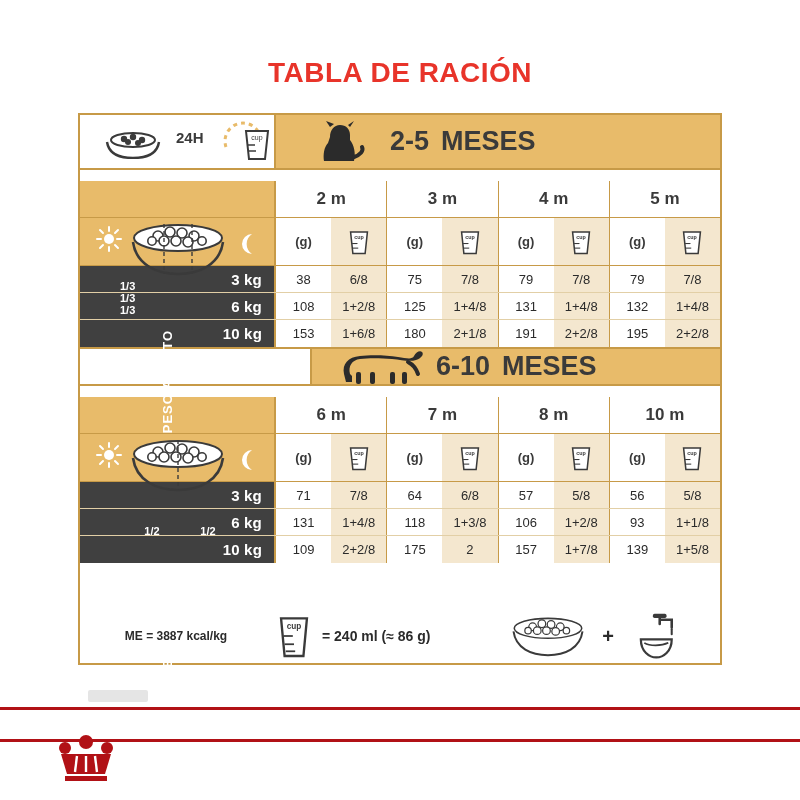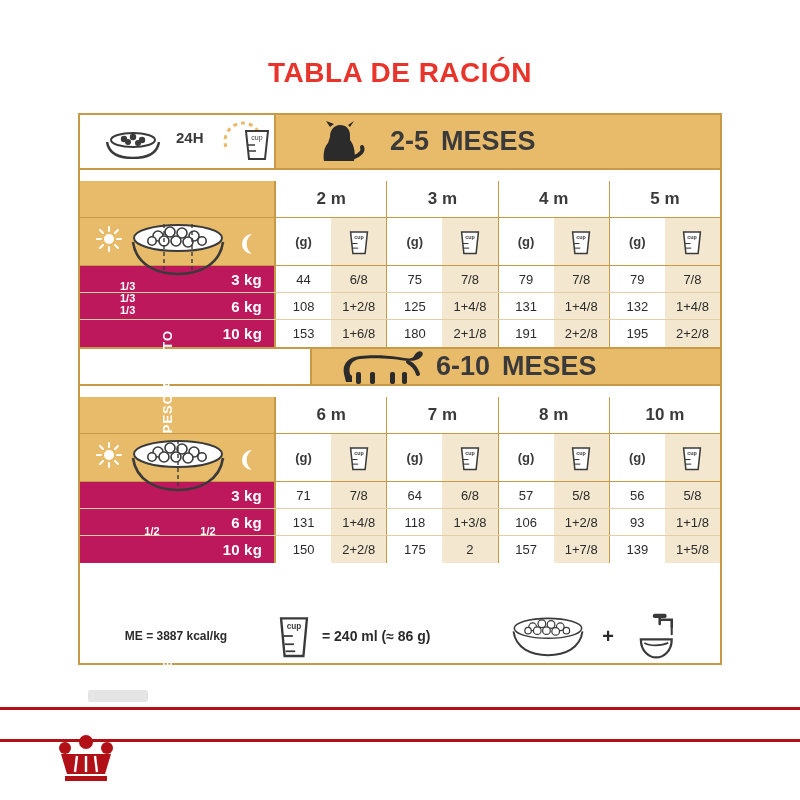--- a/index.html
+++ b/index.html
@@ -75,21 +75,21 @@
   .ucell{
     flex:1 1 0;border-left:1px solid #c79a47;display:flex;box-sizing:border-box;
   }
   .ucell:first-child{border-left:none;}
   .ug,.uc{flex:1 1 0;display:flex;align-items:center;justify-content:center;font-size:13px;font-weight:bold;color:#3a3a3a;box-sizing:border-box;}
   .uc{background:#f4e7cf;}
 
   
   .drow{height:27px;border-bottom:1px solid #e2cfa6;}
   .drow.last{border-bottom:none;}
-  .drow .left-col{border-right:2px solid #c79a47;background:#be185d;display:flex;align-items:center;justify-content:flex-end;padding-left:44px;}
+  .drow .left-col{border-right:2px solid #c79a47;background:#404040;display:flex;align-items:center;justify-content:flex-end;padding-left:44px;}
   .drow .right-col{display:flex;}
   .dcell{flex:1 1 0;border-left:1px solid #c79a47;display:flex;box-sizing:border-box;}
   .dcell:first-child{border-left:none;}
   .dg,.dc{flex:1 1 0;display:flex;align-items:center;justify-content:center;font-size:13px;color:#2b2b2b;box-sizing:border-box;}
   .dc{background:#f4e7cf;}
 
   .wlabel{
     font-size:15px;font-weight:bold;color:#ffffff;padding-right:12px;
     letter-spacing:.2px;
   }
@@ -278,21 +278,21 @@
         </div>
       </div>
     </div>
 
     <div class="row drow">
       <div class="left-col">
         <span class="wlabel">3 kg</span>
       </div>
       <div class="right-col">
         <div class="dcell">
-            <div class="dg">44</div>
+            <div class="dg">38</div>
             <div class="dc">6/8</div>
           </div>
         <div class="dcell">
             <div class="dg">75</div>
             <div class="dc">7/8</div>
           </div>
         <div class="dcell">
             <div class="dg">79</div>
             <div class="dc">7/8</div>
           </div>
@@ -517,21 +517,21 @@
             <div class="dc">1+1/8</div>
           </div>
       </div>
     </div>
     <div class="row drow last">
       <div class="left-col">
         <span class="wlabel">10 kg</span>
       </div>
       <div class="right-col">
         <div class="dcell">
-            <div class="dg">150</div>
+            <div class="dg">109</div>
             <div class="dc">2+2/8</div>
           </div>
         <div class="dcell">
             <div class="dg">175</div>
             <div class="dc">2</div>
           </div>
         <div class="dcell">
             <div class="dg">157</div>
             <div class="dc">1+7/8</div>
           </div>

